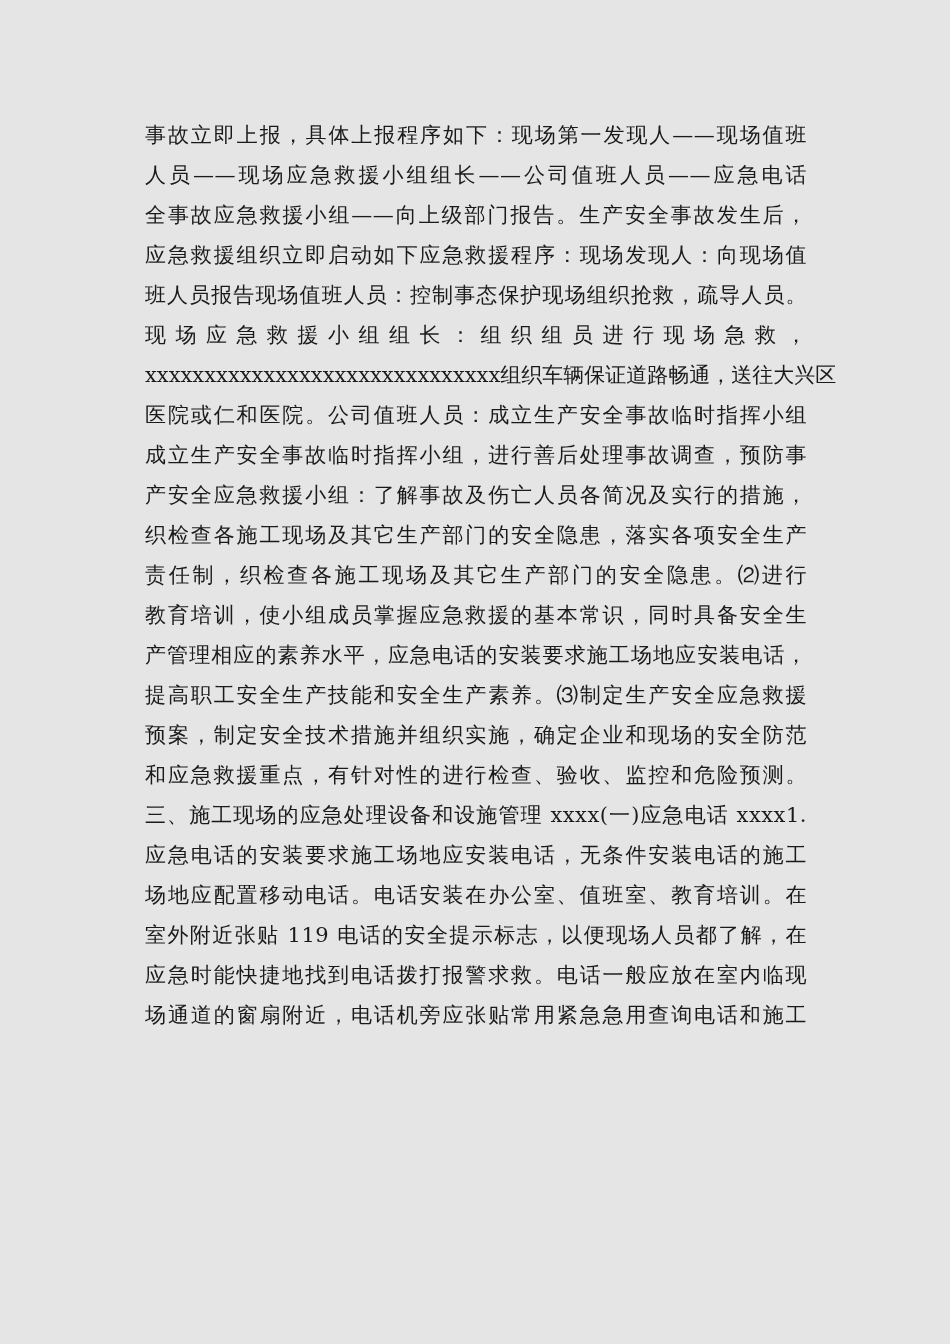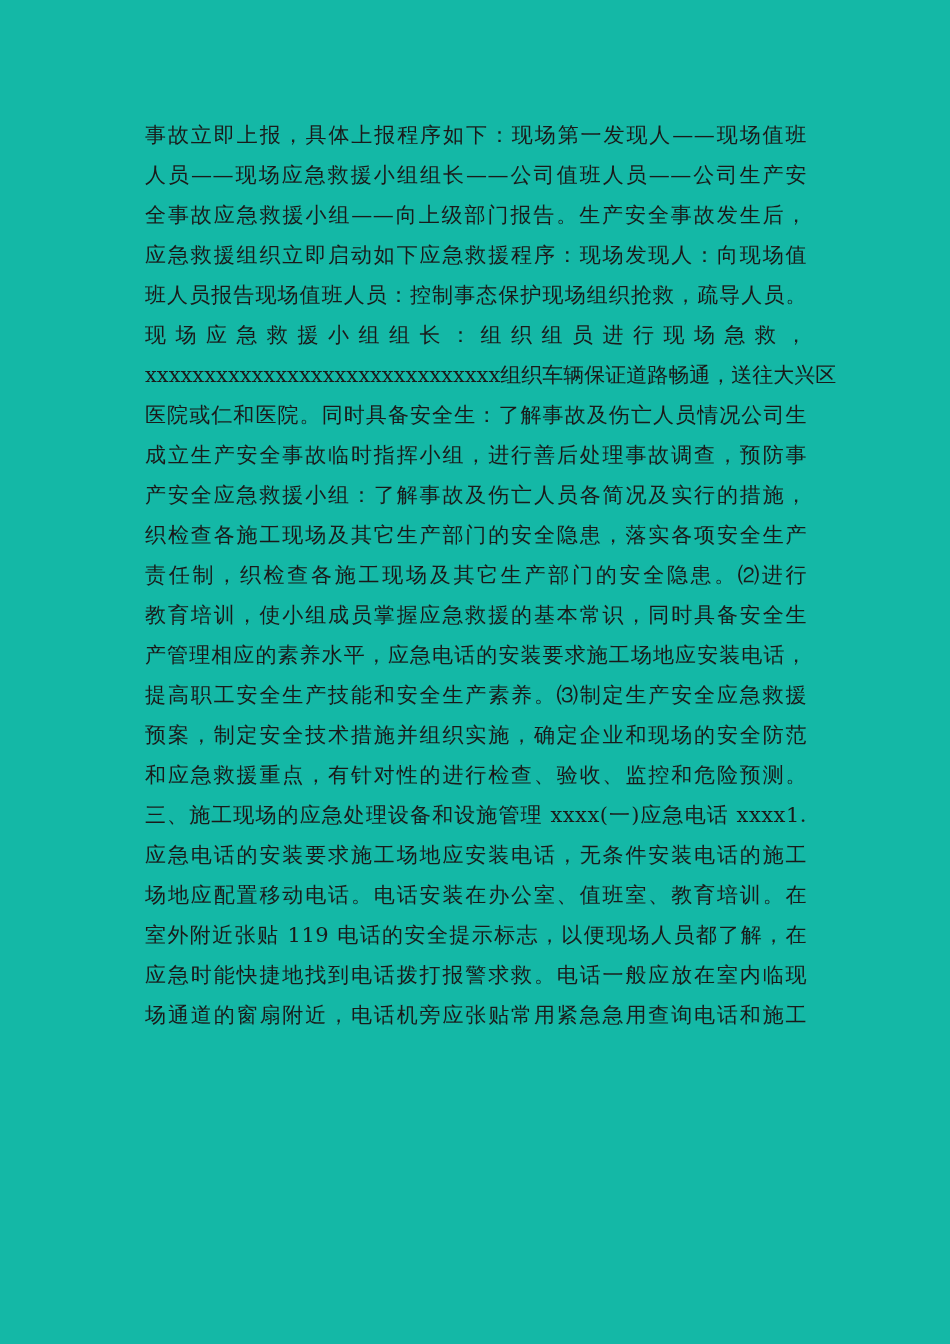--- a/index.html
+++ b/index.html
@@ -12,21 +12,21 @@
       height: 1344px;
       position: relative;
       overflow: hidden;
     }
     .page {
       position: absolute;
       left: 0;
       top: 0;
       width: 950px;
       height: 1344px;
-      background: #14b8a6;
+      background: #e5e5e5;
     }
     .content {
       position: absolute;
       left: 145px;
       top: 115px;
       width: 662px;
     }
     .line {
       display: block;
       height: 40px;
@@ -42,27 +42,27 @@
     .line.wide {
       letter-spacing: 0px;
     }
   </style>
 </head>
 <body>
 
 <div class="page">
   <div class="content">
     <span class="line">事故立即上报，具体上报程序如下：现场第一发现人——现场值班</span>
-    <span class="line">人员——现场应急救援小组组长——公司值班人员——公司生产安</span>
+    <span class="line">人员——现场应急救援小组组长——公司值班人员——应急电话</span>
     <span class="line">全事故应急救援小组——向上级部门报告。生产安全事故发生后，</span>
     <span class="line">应急救援组织立即启动如下应急救援程序：现场发现人：向现场值</span>
     <span class="line">班人员报告现场值班人员：控制事态保护现场组织抢救，疏导人员。</span>
     <span class="line">现场应急救援小组组长：组织组员进行现场急救，</span>
     <span class="line wide">xxxxxxxxxxxxxxxxxxxxxxxxxxxxxx组织车辆保证道路畅通，送往大兴区</span>
-    <span class="line">医院或仁和医院。同时具备安全生：了解事故及伤亡人员情况公司生</span>
+    <span class="line">医院或仁和医院。公司值班人员：成立生产安全事故临时指挥小组</span>
     <span class="line">成立生产安全事故临时指挥小组，进行善后处理事故调查，预防事</span>
     <span class="line">产安全应急救援小组：了解事故及伤亡人员各简况及实行的措施，</span>
     <span class="line">织检查各施工现场及其它生产部门的安全隐患，落实各项安全生产</span>
     <span class="line">责任制，织检查各施工现场及其它生产部门的安全隐患。⑵进行</span>
     <span class="line">教育培训，使小组成员掌握应急救援的基本常识，同时具备安全生</span>
     <span class="line">产管理相应的素养水平，应急电话的安装要求施工场地应安装电话，</span>
     <span class="line">提高职工安全生产技能和安全生产素养。⑶制定生产安全应急救援</span>
     <span class="line">预案，制定安全技术措施并组织实施，确定企业和现场的安全防范</span>
     <span class="line">和应急救援重点，有针对性的进行检查、验收、监控和危险预测。</span>
     <span class="line">三、施工现场的应急处理设备和设施管理 xxxx(一)应急电话 xxxx1.</span>

